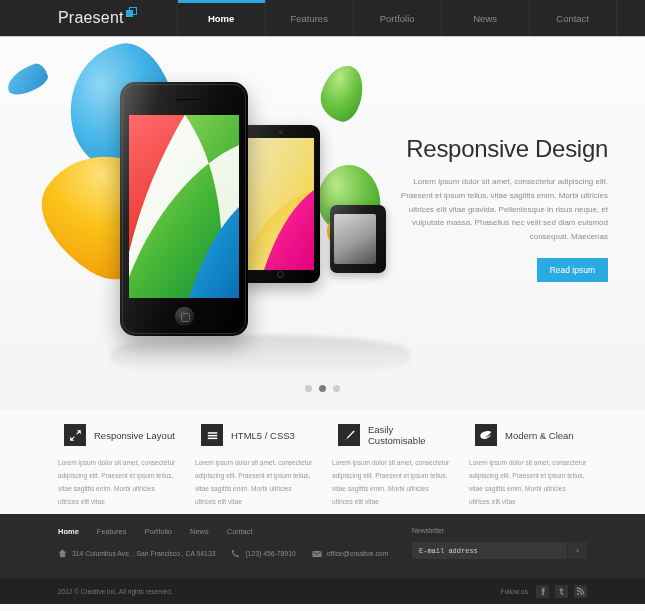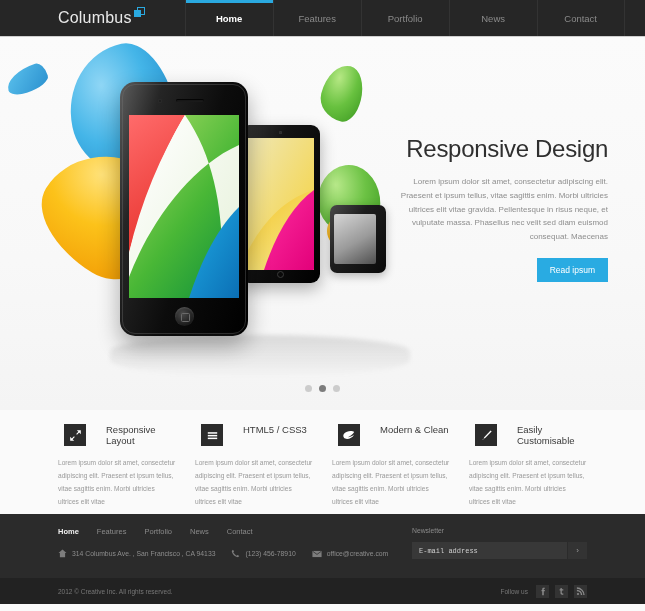--- a/index.html
+++ b/index.html
@@ -279,21 +279,22 @@
   .features {
     display: flex;
     padding: 14px 58px 0 58px;
     gap: 19px;
     background: #fafafa;
     height: 104px;
   }
   .feature { width: 126px; }
   .feature-head {
     display: flex;
-    gap: 20px;
+    align-items: center;
+    gap: 8px;
     margin-bottom: 11px;
     padding-left: 6px;
   }
   .feature-icon {
     width: 22px; height: 22px;
     background: #2b2b2b;
     display: flex;
     align-items: center;
     justify-content: center;
     flex: 0 0 22px;
@@ -409,21 +410,21 @@
     justify-content: center;
     cursor: pointer;
   }
   .social svg { display: block; }
 </style>
 </head>
 <body>
 
 <div class="header">
   <div class="logo">
-    <span>Columbus</span>
+    <span>Praesent</span>
     <span class="logo-mark">
       <span class="sq-a"></span>
         <span class="sq-b"></span>
     </span>
   </div>
   <div class="nav">
     <div class="nav-item active">
       <span>Home</span>
     </div>
     <div class="nav-item">
@@ -557,38 +558,38 @@
         </svg>
       </span>
       <span class="feature-title">HTML5 / CSS3</span>
     </div>
     <div class="feature-text">Lorem ipsum dolor sit amet, consectetur adipiscing elit. Praesent et ipsum tellus, vitae sagittis enim. Morbi ultricies ultrices elit vitae</div>
   </div>
 
   <div class="feature">
     <div class="feature-head">
       <span class="feature-icon">
-        <svg width="14" height="13" viewBox="0 0 14 13">
-          <path d="M12.2 3.0 C10.0 1.2 4.4 1.8 2.2 4.6 C0.6 6.6 1.4 8.8 3.2 9.6 C5.8 10.8 10.6 9.0 12.2 5.4 C11.0 6.6 8.2 8.0 5.6 8.2 C7.8 7.4 10.8 5.4 12.2 3.0 Z" fill="#fff"></path>
+        <svg width="13" height="13" viewBox="0 0 13 13">
+          <path d="M10.6 1.6 L11.6 2.6 L5.2 9.0 L3.6 9.8 L4.2 8.2 Z" fill="#fff"></path>
+          <path d="M3.1 10.3 L2.3 11.1 L3.5 10.8 Z" fill="#fff"></path>
         </svg>
       </span>
-      <span class="feature-title">Modern &amp; Clean</span>
+      <span class="feature-title">Easily Customisable</span>
     </div>
     <div class="feature-text">Lorem ipsum dolor sit amet, consectetur adipiscing elit. Praesent et ipsum tellus, vitae sagittis enim. Morbi ultricies ultrices elit vitae</div>
   </div>
 
   <div class="feature">
     <div class="feature-head">
       <span class="feature-icon">
-        <svg width="13" height="13" viewBox="0 0 13 13">
-          <path d="M10.6 1.6 L11.6 2.6 L5.2 9.0 L3.6 9.8 L4.2 8.2 Z" fill="#fff"></path>
-          <path d="M3.1 10.3 L2.3 11.1 L3.5 10.8 Z" fill="#fff"></path>
+        <svg width="14" height="13" viewBox="0 0 14 13">
+          <path d="M12.2 3.0 C10.0 1.2 4.4 1.8 2.2 4.6 C0.6 6.6 1.4 8.8 3.2 9.6 C5.8 10.8 10.6 9.0 12.2 5.4 C11.0 6.6 8.2 8.0 5.6 8.2 C7.8 7.4 10.8 5.4 12.2 3.0 Z" fill="#fff"></path>
         </svg>
       </span>
-      <span class="feature-title">Easily Customisable</span>
+      <span class="feature-title">Modern &amp; Clean</span>
     </div>
     <div class="feature-text">Lorem ipsum dolor sit amet, consectetur adipiscing elit. Praesent et ipsum tellus, vitae sagittis enim. Morbi ultricies ultrices elit vitae</div>
   </div>
 
 </div>
 
 <div class="footer">
   <div class="footer-left">
     <div class="footer-nav">
       <span class="footer-nav-item active">Home</span>

